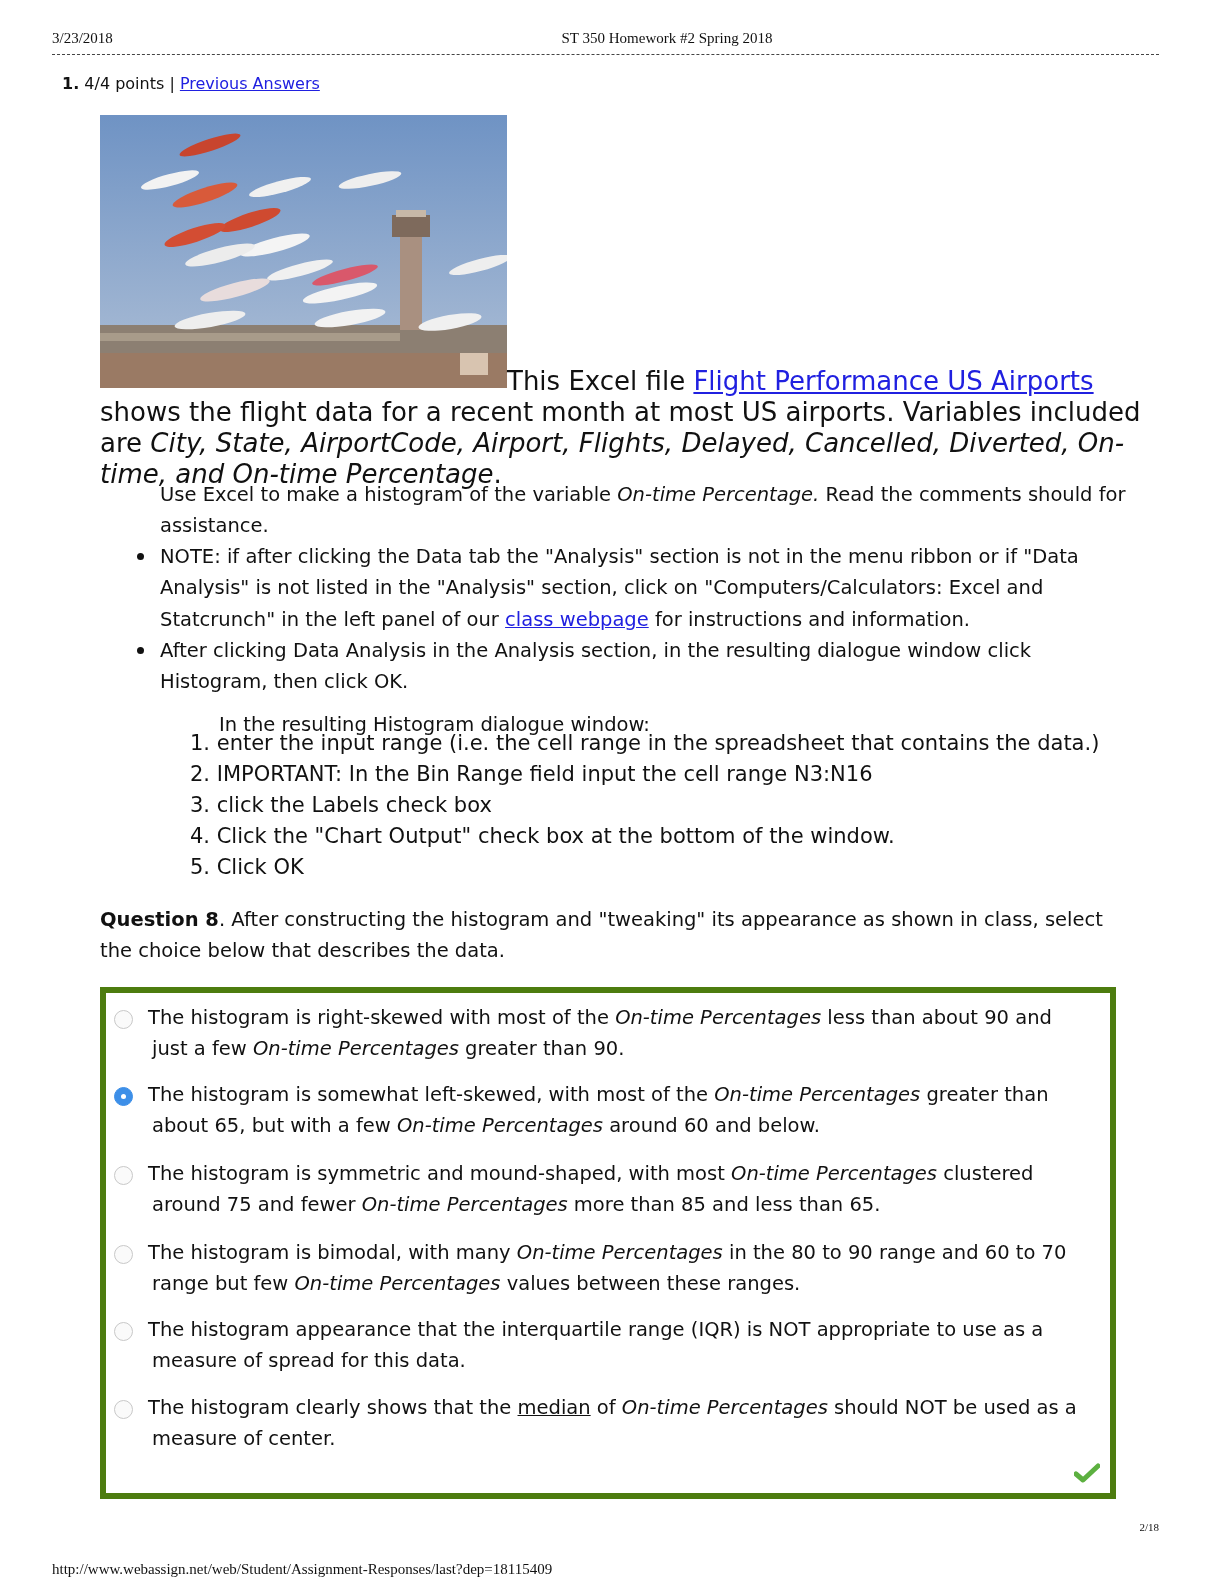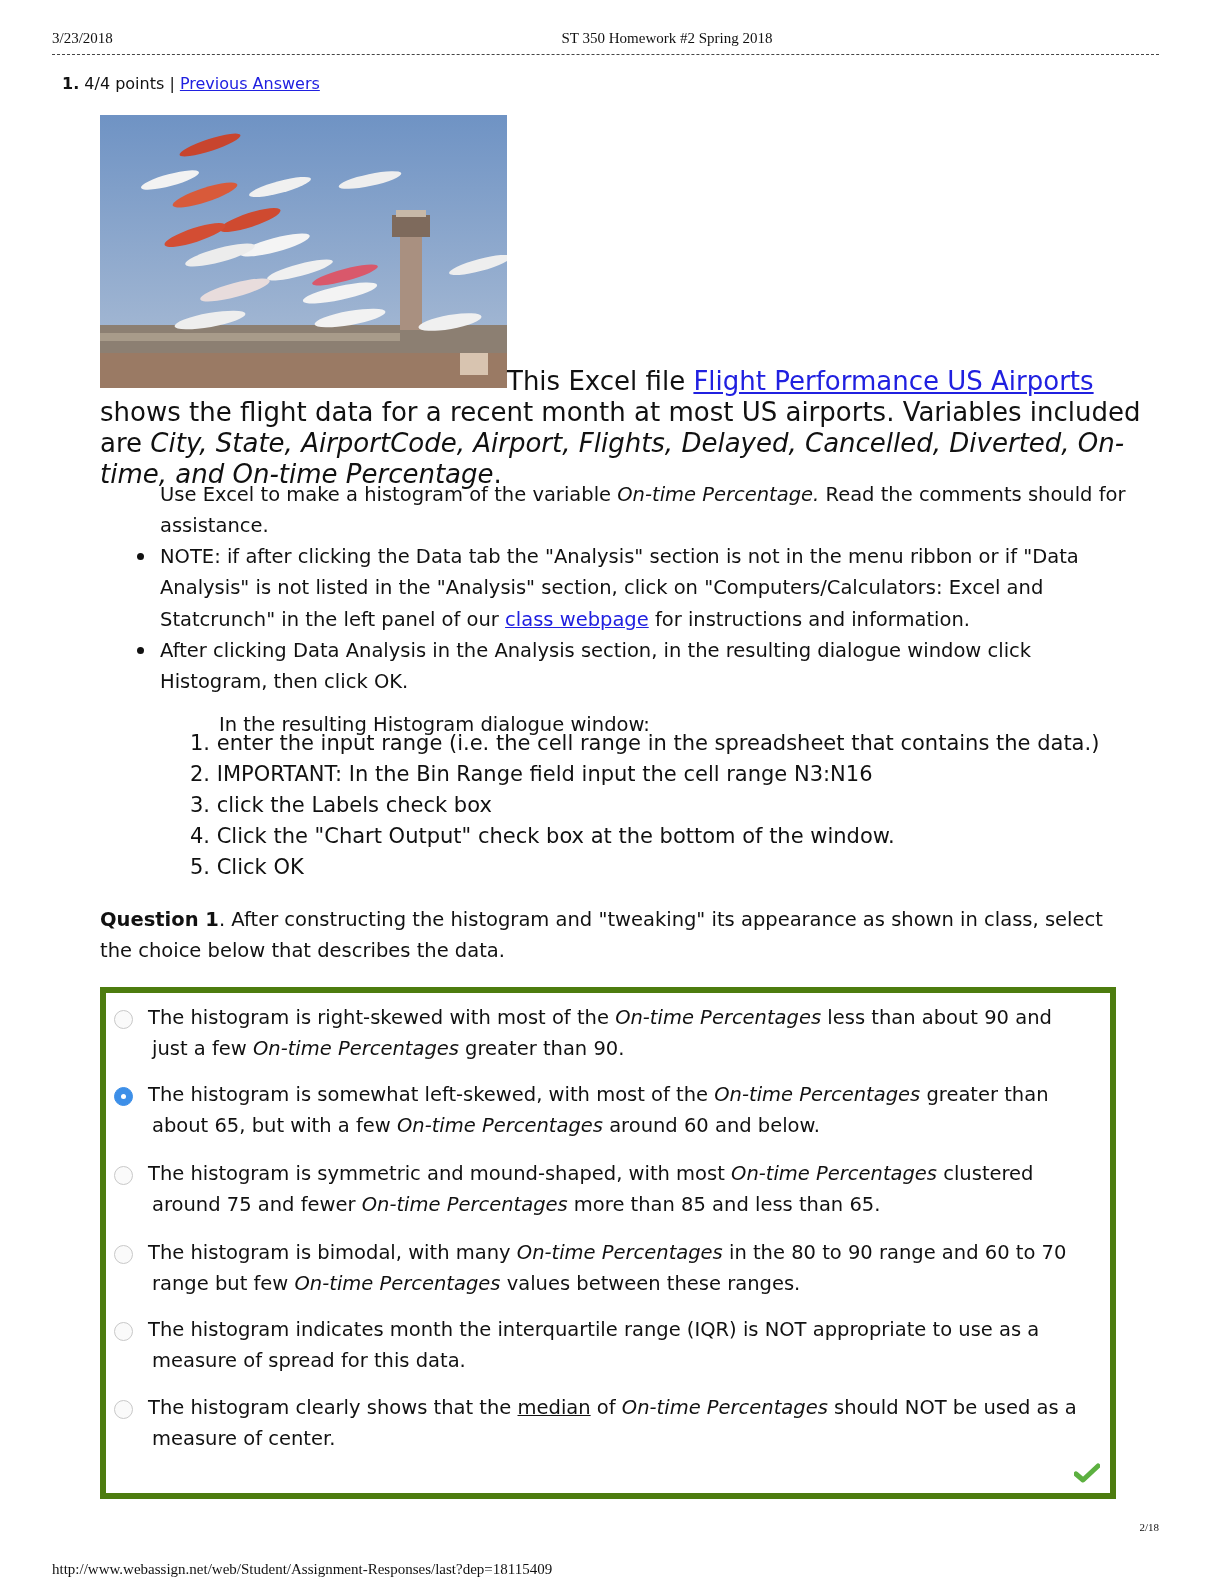--- a/index.html
+++ b/index.html
@@ -119,21 +119,21 @@
 <div class="para sans" style="left:160px; top:666px;">Histogram, then click OK.</div>
 
 <div class="para sans" style="left:219px; top:697px;margin-top:12px;">In the resulting Histogram dialogue window:</div>
 <div class="ol-item sans" style="top:728px;">1. enter the input range (i.e. the cell range in the spreadsheet that contains the data.)</div>
 <div class="ol-item sans" style="top:759px;">2. IMPORTANT: In the Bin Range field input the cell range N3:N16</div>
 <div class="ol-item sans" style="top:790px;">3. click the Labels check box</div>
 <div class="ol-item sans" style="top:821px;">4. Click the "Chart Output" check box at the bottom of the window.</div>
 <div class="ol-item sans" style="top:852px;">5. Click OK</div>
 
 <div class="question sans">
-  <b>Question 1</b><span>. After constructing the histogram and "tweaking" its appearance as shown in class, select</span><br>
+  <b>Question 8</b><span>. After constructing the histogram and "tweaking" its appearance as shown in class, select</span><br>
   <span>the choice below that describes the data.</span>
 </div>
 
 <div class="answer-box sans">
 
   <div class="choice" style="top:9px;">
     <span class="radio"></span>
     <div class="choice-text">
       <span>The histogram is right-skewed with most of the </span><i>On-time Percentages</i><span> less than about 90 and</span>
       <span class="l2"><span>just a few </span><i>On-time Percentages</i><span> greater than 90.</span></span>
@@ -160,21 +160,21 @@
     <span class="radio"></span>
     <div class="choice-text">
       <span>The histogram is bimodal, with many </span><i>On-time Percentages</i><span> in the 80 to 90 range and 60 to 70</span>
       <span class="l2"><span>range but few </span><i>On-time Percentages</i><span> values between these ranges.</span></span>
     </div>
   </div>
 
   <div class="choice" style="top:321px;">
     <span class="radio"></span>
     <div class="choice-text">
-      <span>The histogram indicates month the interquartile range (IQR) is NOT appropriate to use as a</span>
+      <span>The histogram appearance that the interquartile range (IQR) is NOT appropriate to use as a</span>
       <span class="l2"><span>measure of spread for this data.</span></span>
     </div>
   </div>
 
   <div class="choice" style="top:399px;">
     <span class="radio"></span>
     <div class="choice-text">
       <span>The histogram clearly shows that the </span><u>median</u><span> of </span><i>On-time Percentages</i><span> should NOT be used as a</span>
       <span class="l2"><span>measure of center.</span></span>
     </div>

